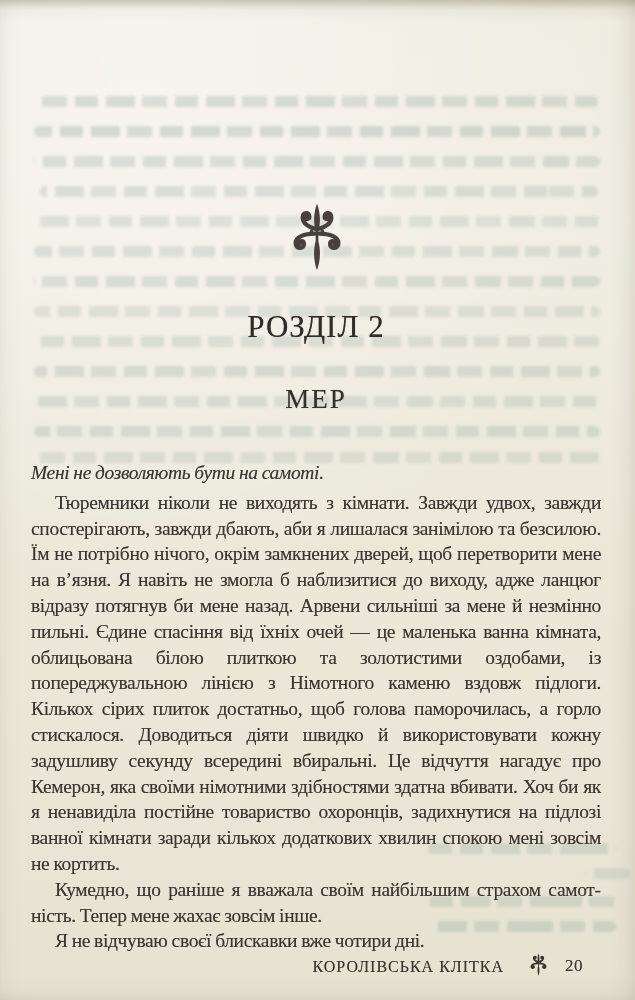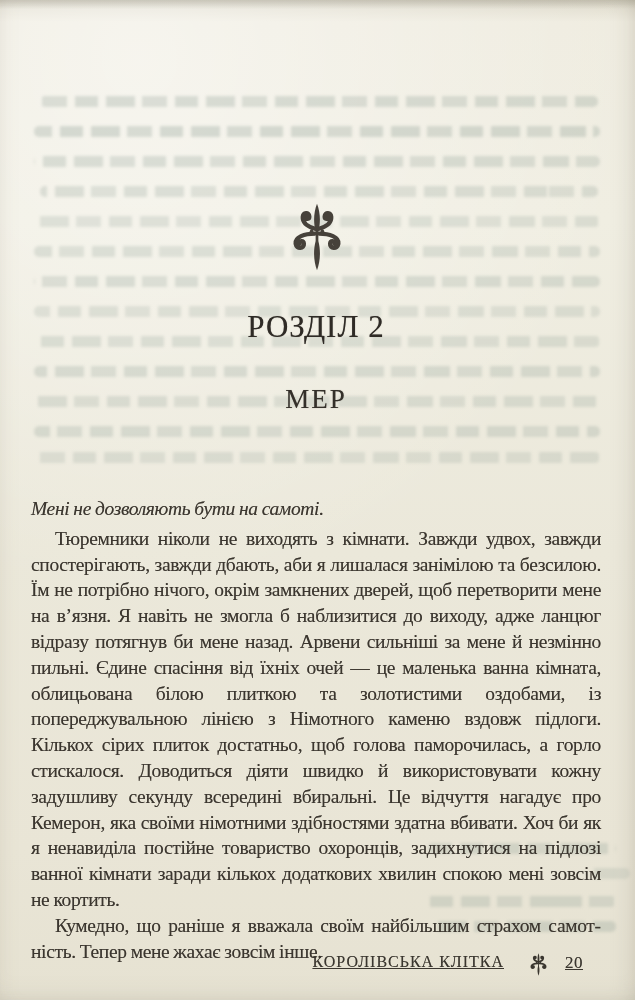--- a/index.html
+++ b/index.html
@@ -36,28 +36,28 @@
     color:#2f2b26;text-shadow:0 0 0.7px rgba(47,43,38,0.55);
   }
   .chapter-subtitle{
     position:absolute;z-index:2;top:384px;left:31px;width:570px;margin:0;
     text-align:center;font-size:27px;font-weight:normal;letter-spacing:2px;
     color:#34302a;text-shadow:0 0 0.7px rgba(52,48,42,0.5);
   }
   .textblock{
     position:absolute;z-index:2;top:460px;left:31px;width:570px;
     font-size:19.5px;line-height:25.8px;letter-spacing:-0.35px;word-spacing:-0.5px;
-    color:#3b362f;text-align:justify;text-shadow:0 0 0.6px rgba(59,54,47,0.5);margin-top:36px;
+    color:#3b362f;text-align:justify;text-shadow:0 0 0.6px rgba(59,54,47,0.5);
   }
   .epigraph{margin:0 0 4px 0;font-style:italic;text-align:left;}
   .para{margin:0;text-indent:24px;hyphens:manual;}
   .footer{
     position:absolute;z-index:2;top:953px;left:0;width:583px;
-    display:flex;justify-content:flex-end;align-items:flex-start;
-    color:#3a362f;text-shadow:0 0 0.6px rgba(58,54,47,0.5);text-decoration:underline;
+    display:flex;justify-content:flex-end;align-items:flex-end;
+    color:#3a362f;text-shadow:0 0 0.6px rgba(58,54,47,0.5);
   }
   .footer-title{font-size:16px;letter-spacing:1px;}
   .footer-orn{width:23px;height:23px;margin:0 15px 0 23px;display:inline-block;}
   .footer-page{font-size:17px;letter-spacing:0.5px;}
 </style>
 </head>
 <body>
 
 <div class="page">
   <div class="top-edge"></div>
@@ -98,20 +98,21 @@
     </svg>
   </div>
 
   <h1 class="chapter-title">РОЗДІЛ 2</h1>
   <h2 class="chapter-subtitle">МЕР</h2>
 
   <div class="textblock">
     <p class="epigraph">Мені не дозволяють бути на самоті.</p>
     <p class="para">Тюремники ніколи не виходять з кімнати. Завжди удвох, завжди спостерігають, завжди дбають, аби я лишалася занімілою та безси­лою. Їм не потрібно нічого, окрім замкнених дверей, щоб перетво­рити мене на в’язня. Я навіть не змогла б наблизитися до виходу, адже ланцюг відразу потягнув би мене назад. Арвени сильніші за мене й незмінно пильні. Єдине спасіння від їхніх очей — це ма­ленька ванна кімната, облицьована білою плиткою та золотисти­ми оздобами, із попереджувальною лінією з Німотного каменю вздовж підлоги. Кількох сірих плиток достатньо, щоб голова памо­рочилась, а горло стискалося. Доводиться діяти швидко й викорис­товувати кожну задушливу секунду всередині вбиральні. Це відчут­тя нагадує про Кемерон, яка своїми німотними здібностями здатна вбивати. Хоч би як я ненавиділа постійне товариство охоронців, задихнутися на підлозі ванної кімнати заради кількох додаткових хвилин спокою мені зовсім не кортить.</p>
     <p class="para">Кумедно, що раніше я вважала своїм найбільшим страхом самот­ність. Тепер мене жахає зовсім інше.</p>
+    <p class="para">Я не відчуваю своєї блискавки вже чотири дні.</p>
   </div>
 
   <div class="footer">
     <span class="footer-title">КОРОЛІВСЬКА КЛІТКА</span>
     <span class="footer-orn">
       <svg viewBox="0 0 100 100" width="23" height="23" aria-hidden="true">
         <g fill="#3a362f" stroke="#3a362f">
           <path d="M50 1 C45 14 44.5 28 48 43 L48 56 C44 72 45.5 86 50 99 C54.5 86 56 72 52 56 L52 43 C55.5 28 55 14 50 1 Z" stroke="none"></path>
           <g fill="none" stroke-width="7" stroke-linecap="round">
             <path d="M47 38 C37 35 28.5 29 29 20.5 C29.4 13.5 38.5 13 38.8 19.5 C39 24.3 33 24.6 33.2 20.3"></path>

